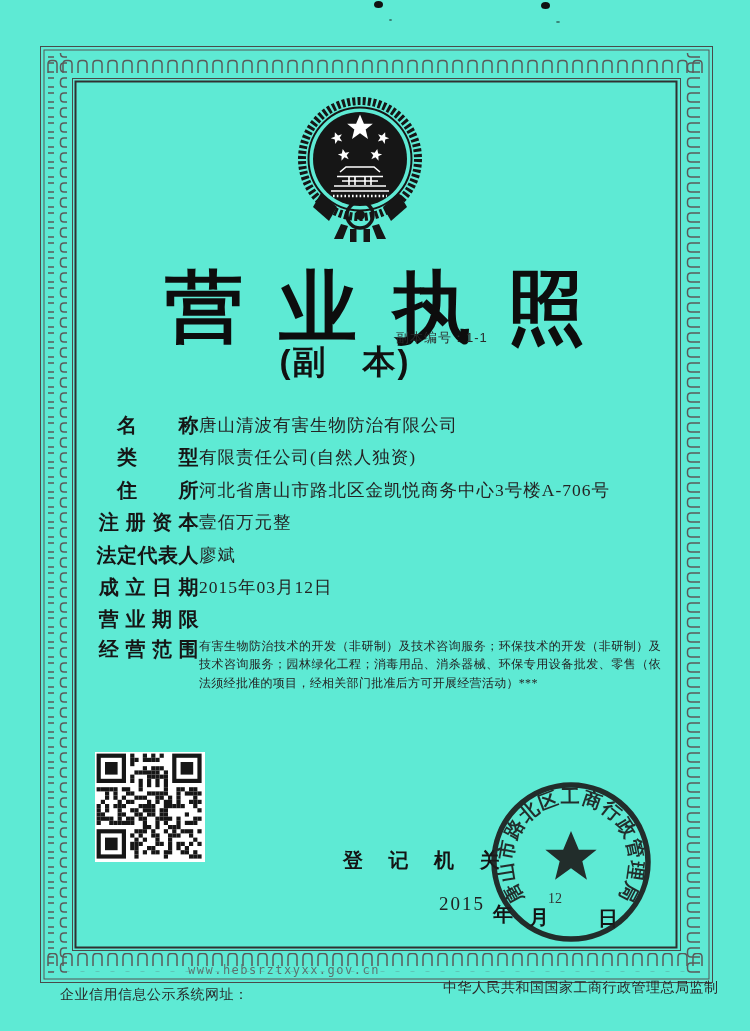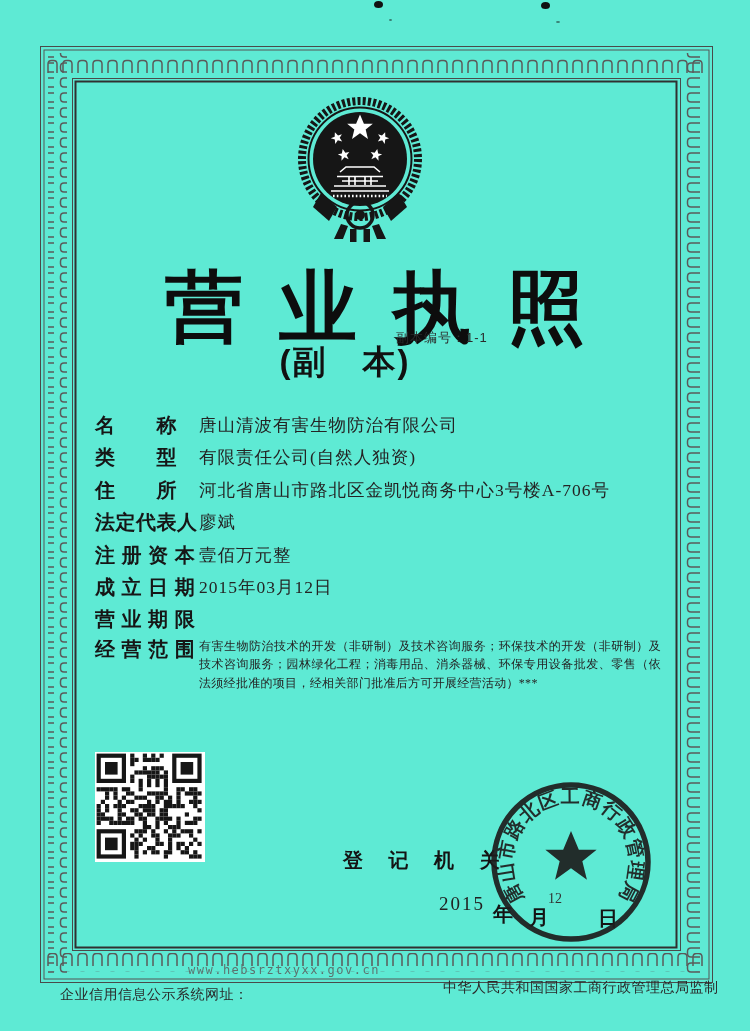--- a/index.html
+++ b/index.html
@@ -18,21 +18,21 @@
     font-family:Liberation Sans, sans-serif;letter-spacing:1px;text-align:center;}
   .subtitle{position:absolute;left:17px;top:340px;width:656px;text-align:center;
     font-size:33px;font-weight:800;color:#111;letter-spacing:2px;}
   .regno{position:absolute;left:311px;top:369px;font-size:17px;color:#222;
     font-family:"Liberation Serif",serif;letter-spacing:1.5px;font-weight:600;}
 
   .fields{position:absolute;left:95px;top:412px;width:575px;}
   .frow{display:flex;align-items:flex-start;height:32.4px;}
   .frow.scope{height:auto;margin-top:-3px;}
   .flabel{flex:0 0 104px;font-size:20px;font-weight:700;color:#161616;
-    letter-spacing:0.5px;white-space:nowrap;font-family:"Liberation Sans",sans-serif;}
+    letter-spacing:0.5px;white-space:nowrap;font-family:"Liberation Sans",sans-serif;text-align:right;}
   .fvalue{font-size:17.5px;color:#242424;font-family:"Liberation Serif",serif;
     letter-spacing:1px;padding-top:1px;white-space:nowrap;}
   .frow.scope .fvalue{white-space:normal;width:462px;font-size:12px;
     line-height:18.4px;letter-spacing:0.3px;text-align:justify;}
 
   .qr{position:absolute;left:95px;top:752px;width:110px;height:110px;background:#fff;}
 
   .registrar{position:absolute;left:343px;top:847px;font-size:20px;font-weight:700;
     letter-spacing:10px;color:#141414;}
 
@@ -124,26 +124,26 @@
     </div>
     <div class="frow">
       <span class="flabel">类　　型</span>
       <span class="fvalue">有限责任公司(自然人独资)</span>
     </div>
     <div class="frow">
       <span class="flabel">住　　所</span>
       <span class="fvalue">河北省唐山市路北区金凯悦商务中心3号楼A-706号</span>
     </div>
     <div class="frow">
+      <span class="flabel">注 册 资 本</span>
+      <span class="fvalue">壹佰万元整</span>
+    </div>
+    <div class="frow">
       <span class="flabel">法定代表人</span>
       <span class="fvalue">廖斌</span>
-    </div>
-    <div class="frow">
-      <span class="flabel">注 册 资 本</span>
-      <span class="fvalue">壹佰万元整</span>
     </div>
     <div class="frow">
       <span class="flabel">成 立 日 期</span>
       <span class="fvalue">2015年03月12日</span>
     </div>
     <div class="frow">
       <span class="flabel">营 业 期 限</span>
       <span class="fvalue"></span>
     </div>
     <div class="frow scope">

